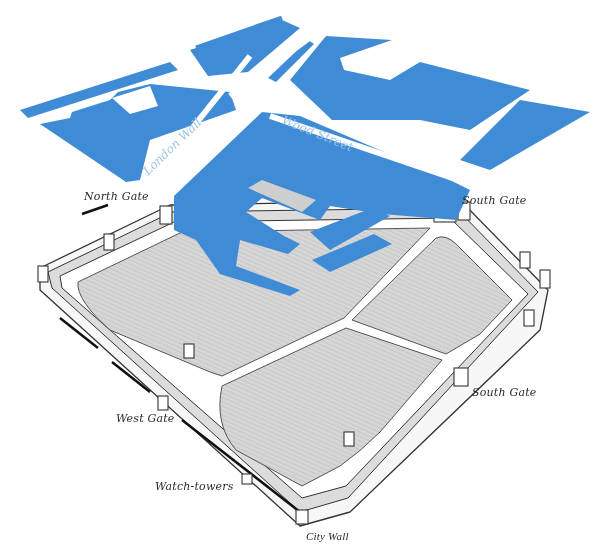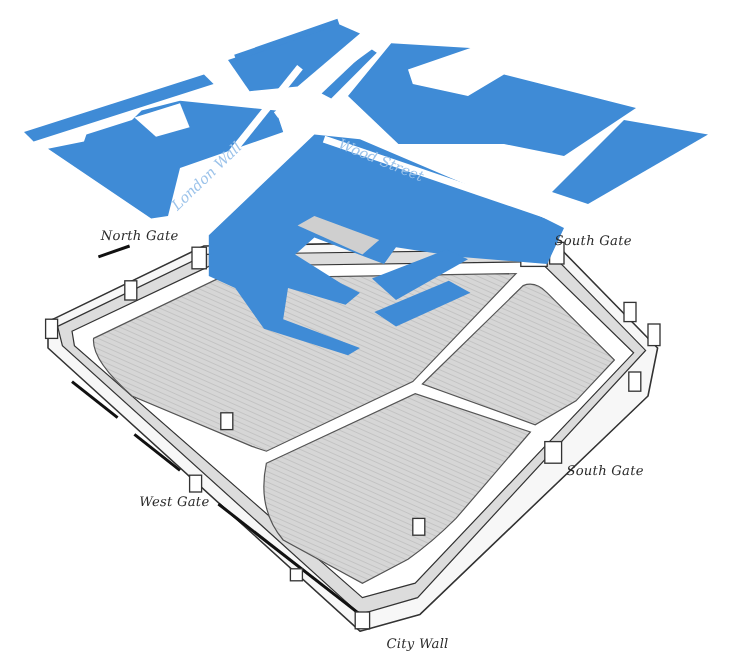--- a/index.html
+++ b/index.html
@@ -96,14 +96,15 @@
 
   
   <div class="street" style="left:150px; top:164px; transform: rotate(-44deg);">London Wall</div>
   <div class="street" style="left:280px; top:112px; transform: rotate(22deg);">Wood Street</div>
 
   
   <div class="lbl" style="left:84px; top:190px;">North Gate</div>
   <div class="lbl" style="left:462px; top:194px;">South Gate</div>
   <div class="lbl" style="left:472px; top:386px;">South Gate</div>
   <div class="lbl" style="left:104px; top:412px;margin-left:12px;">West Gate</div>
-  <div class="lbl" style="left:322px; top:530px;">City Wall</div>
+  <div class="lbl" style="left:155px; top:480px;">Watch-towers</div>
+  <div class="lbl" style="left:306px; top:530px;font-family:Liberation Serif, serif;">City Wall</div>
 </div>
 
 </body></html>

